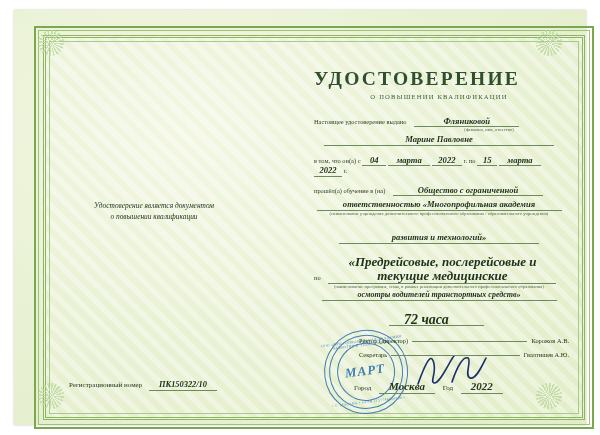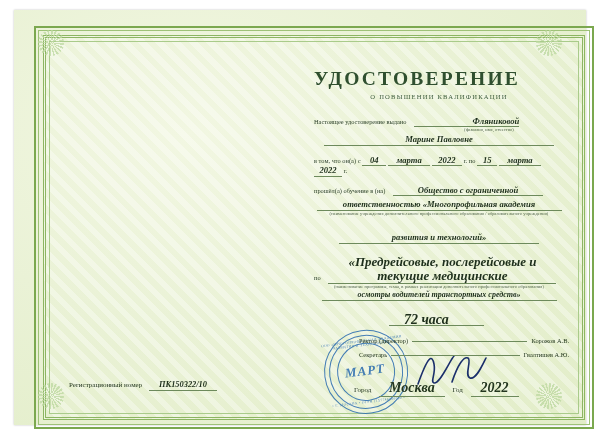--- a/index.html
+++ b/index.html
@@ -196,21 +196,21 @@
     position:absolute;left:10px;top:330px;font-size:7px;color:#23361f;
   }
   .reg .val{
     font-style:italic;font-weight:bold;font-size:8.4px;color:#1e2f1c;
     border-bottom:.8px solid #6d8a5c;padding:0 10px 1px 10px;margin-left:5px;
   }
   .cityrow{
     position:absolute;left:295px;top:330px;font-size:7px;color:#23361f;
   }
   .cityrow .v{
-    font-style:italic;font-weight:bold;font-size:14px;
+    font-style:italic;font-weight:bold;font-size:11px;
     border-bottom:.8px solid #6d8a5c;padding:0 10px 1px 10px;margin:0 6px;
   }
 </style>
 </head>
 <body>
 
 <div class="page">
   <div class="paper">
 
     <div class="frame-outer"></div>
@@ -218,29 +218,33 @@
     <div class="frame-inner"></div>
     <div class="frame-inner2"></div>
 
     <div class="rosette r-tl"></div>
     <div class="rosette r-tr"></div>
     <div class="rosette r-bl"></div>
     <div class="rosette r-br"></div>
 
     <div class="content">
 
+      <div class="note">
+        <div>Удостоверение является документом</div>
+        <div>о повышении квалификации</div>
+      </div>
 
       <div class="main">
 
         <div class="title">УДОСТОВЕРЕНИЕ</div>
         <div class="subtitle">О ПОВЫШЕНИИ КВАЛИФИКАЦИИ</div>
 
         <div class="row" style="margin-top:17px;">
           <span class="lbl">Настоящее удостоверение выдано</span>
-          <span class="uline fill" style="width:105px;margin-left:6px;text-align:right;">Фляниковой</span>
+          <span class="uline fill" style="width:105px;margin-left:6px;">Фляниковой</span>
           <span class="cap" style="margin-left:120px;width:110px;">(фамилия, имя, отчество)</span>
         </div>
 
         <div class="row" style="margin-top:2px;text-align:center;">
           <span class="uline fill" style="width:230px;">Марине Павловне</span>
         </div>
 
         <div class="row" style="margin-top:10px;">
           <span class="lbl">в том, что он(а) с</span>
           <span class="uline fill" style="width:24px;">04</span>

